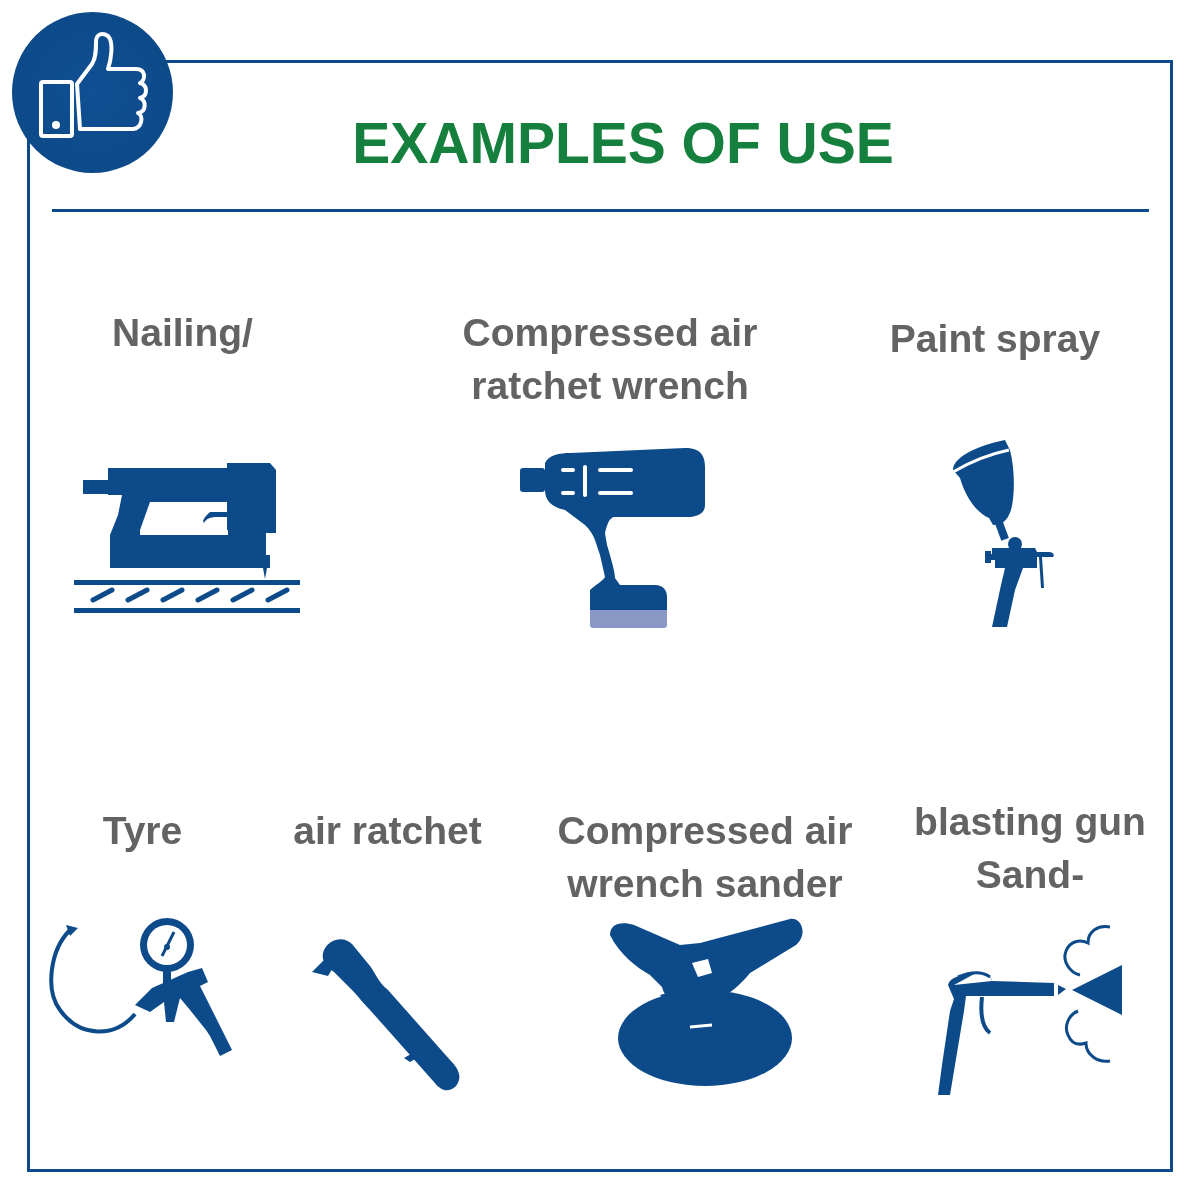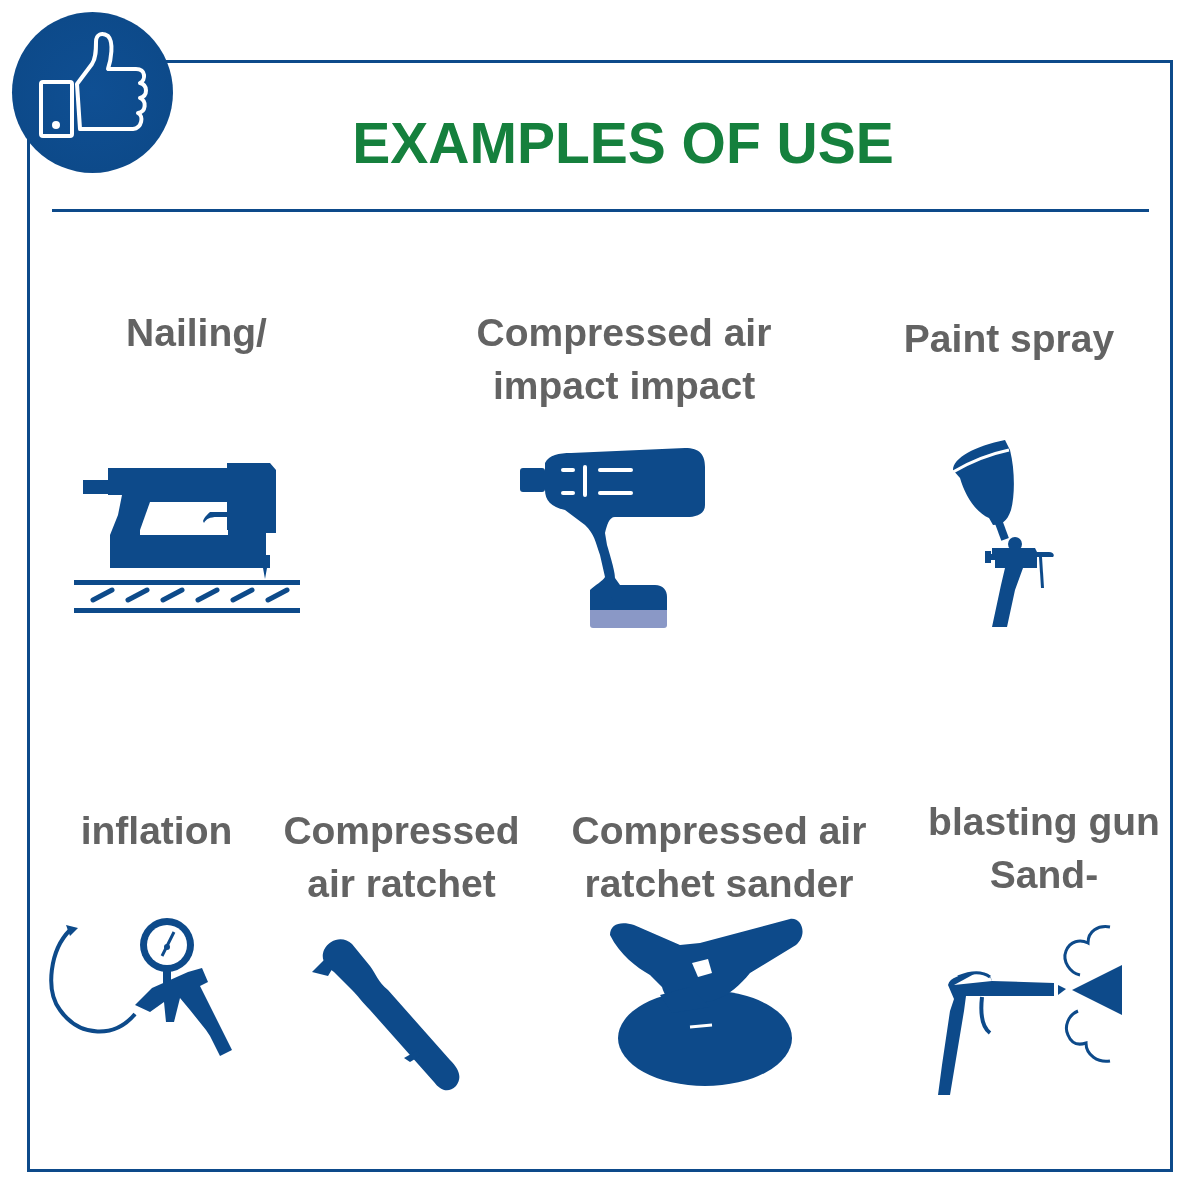--- a/index.html
+++ b/index.html
@@ -8,21 +8,21 @@
   .frame { position:absolute; left:27px; top:60px; width:1140px; height:1106px;
            border:3px solid #0d4a8a; box-sizing:content-box; }
   .badge { position:absolute; left:12px; top:12px; width:161px; height:161px;
            border-radius:50%; background:radial-gradient(circle at 50% 50%, #0f4f93 0%, #0d4a8a 70%, #0a3f78 100%);
            z-index:3; }
   .badge svg { position:absolute; left:0; top:0; }
   .title { position:absolute; left:0; width:1200px; top:110px; text-align:center;
            font-weight:bold; font-size:57px; color:#15803d; letter-spacing:0px;margin-left:23px; }
   .divider { position:absolute; left:52px; top:209px; width:1097px; height:3px; background:#0d4a8a; }
   .label { position:absolute; text-align:center; font-weight:bold; color:#636363;
-           font-size:39px; line-height:53px; white-space:nowrap;margin-left:14px; }
+           font-size:39px; line-height:53px; white-space:nowrap; }
   .icon { position:absolute; }
 </style>
 </head>
 <body>
 
 <div class="frame"></div>
 
 <div class="badge">
   <svg width="161" height="161" viewBox="0 0 161 161">
     <g fill="none" stroke="#ffffff" stroke-width="4" stroke-linejoin="round">
@@ -57,21 +57,21 @@
     <line x1="58" y1="145" x2="77" y2="135"></line>
     <line x1="93" y1="145" x2="112" y2="135"></line>
     <line x1="128" y1="145" x2="147" y2="135"></line>
     <line x1="163" y1="145" x2="182" y2="135"></line>
     <line x1="198" y1="145" x2="217" y2="135"></line>
   </g>
 </svg>
 
 <div class="label" style="left:440px; width:340px; top:306px;">
   <div>Compressed air</div>
-  <div>impact impact</div>
+  <div>ratchet wrench</div>
 </div>
 <svg class="icon" style="left:515px; top:445px;" width="200" height="190" viewBox="0 0 200 190">
   <g fill="#0d4a8a">
     <rect x="5" y="23" width="25" height="24" rx="3"></rect>
     <path d="M30 18 C34 10 44 8 56 8 L170 3 C185 3 190 10 190 22 L190 60 C190 70 180 72 172 72 L100 72 C94 72 92 80 90 88 L92 100 C98 120 100 128 100 133 L105 140 L140 140 C148 140 152 145 152 152 L152 165 L75 165 L75 145 C80 140 88 136 90 132 L85 110 C80 96 80 90 70 80 L50 65 C36 62 30 55 30 45 Z"></path>
   </g>
   <rect x="75" y="160" width="77" height="23" rx="3" fill="#8a98c6"></rect>
   <path d="M75 152 L96 152 L100 158 L152 158 L152 165 L75 165 Z" fill="#0d4a8a"></path>
   <g stroke="#ffffff" stroke-width="4" stroke-linecap="round">
     <line x1="48" y1="25" x2="58" y2="25"></line>
@@ -92,50 +92,49 @@
   <rect x="53" y="82" width="8" height="18" fill="#0d4a8a" transform="rotate(-20 57 91)"></rect>
   <circle cx="70" cy="104" r="7" fill="#0d4a8a"></circle>
   <g fill="#0d4a8a">
     <path d="M47 108 L90 108 L92 112 L104 112 C108 112 110 115 108 117 L92 117 L92 128 L78 128 L70 150 L62 187 L47 187 L56 145 L60 128 L50 128 L50 120 L44 120 L44 114 L47 114 Z"></path>
     <rect x="40" y="111" width="6" height="12"></rect>
     <path d="M94 117 L97 117 L99 148 L96 148 Z"></path>
   </g>
 </svg>
 
 <div class="label" style="left:40px; width:205px; top:804px;">
-  <div>inflation</div>
+  <div>Tyre</div>
 </div>
 <svg class="icon" style="left:40px; top:910px;" width="210" height="160" viewBox="0 0 210 160">
   <path d="M30 20 C10 40 5 80 20 100 C40 128 75 128 95 104" stroke="#0d4a8a" stroke-width="4" fill="none"></path>
   <path d="M26 15 L38 18 L30 26 Z" fill="#0d4a8a"></path>
   <circle cx="127" cy="35" r="27" fill="#0d4a8a"></circle>
   <circle cx="127" cy="35" r="20" fill="#ffffff"></circle>
   <line x1="122" y1="46" x2="134" y2="22" stroke="#0d4a8a" stroke-width="3"></line>
   <circle cx="127" cy="37" r="3" fill="#0d4a8a"></circle>
   <g fill="#0d4a8a">
     <rect x="123" y="60" width="8" height="20"></rect>
     <path d="M95 95 L112 78 L148 62 L162 58 L168 72 L160 76 L192 140 L180 146 L170 126 L166 120 L150 100 L140 88 L134 112 L126 112 L124 92 L110 102 Z"></path>
   </g>
 </svg>
 
 <div class="label" style="left:255px; width:265px; top:804px;">
-  <div>Compressed</div>
   <div>air ratchet</div>
 </div>
 <svg class="icon" style="left:300px; top:930px;" width="180" height="170" viewBox="0 0 180 170">
   <g fill="#0d4a8a">
     <path d="M12 42 L26 28 L34 36 L28 46 Z"></path>
     <path d="M24 20 C30 8 44 6 52 14 L70 36 C76 44 78 52 88 60 L150 130 C160 140 162 148 156 156 C148 164 140 160 134 152 L70 80 C62 72 58 66 52 60 L34 42 C26 36 20 30 24 20 Z"></path>
     <path d="M104 128 L118 120 L120 126 L110 132 Z"></path>
   </g>
 </svg>
 
 <div class="label" style="left:540px; width:330px; top:804px;">
   <div>Compressed air</div>
-  <div>ratchet sander</div>
+  <div>wrench sander</div>
 </div>
 <svg class="icon" style="left:600px; top:915px;" width="210" height="175" viewBox="0 0 210 175">
   <g fill="#0d4a8a">
     <ellipse cx="105" cy="123" rx="87" ry="48"></ellipse>
     <path d="M10 20 C10 8 22 6 34 10 L80 30 L100 28 L190 4 C202 2 208 20 196 30 L150 58 C140 70 130 80 112 86 L80 92 C70 88 64 80 62 72 L50 60 C36 52 20 40 10 20 Z"></path>
     <path d="M60 80 L90 72 L110 92 L72 98 Z"></path>
   </g>
   <path d="M92 48 L108 44 L112 58 L98 62 Z" fill="#ffffff"></path>
   <path d="M90 112 L112 110" stroke="#ffffff" stroke-width="3"></path>
   <path d="M86 20 L98 16" stroke="#ffffff" stroke-width="2"></path>

